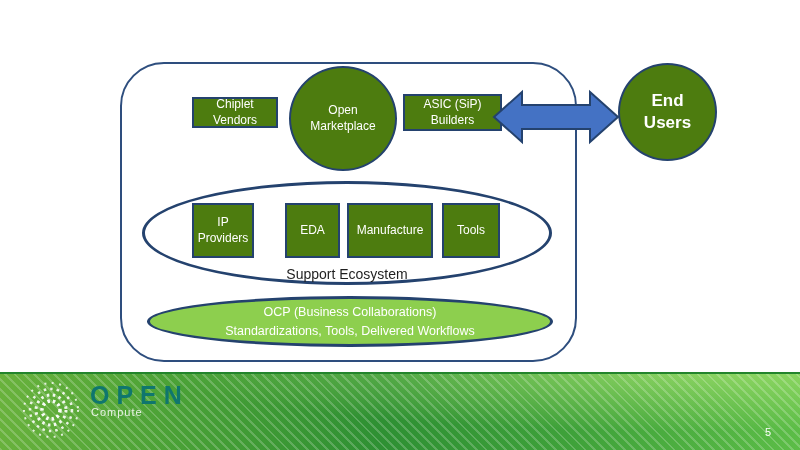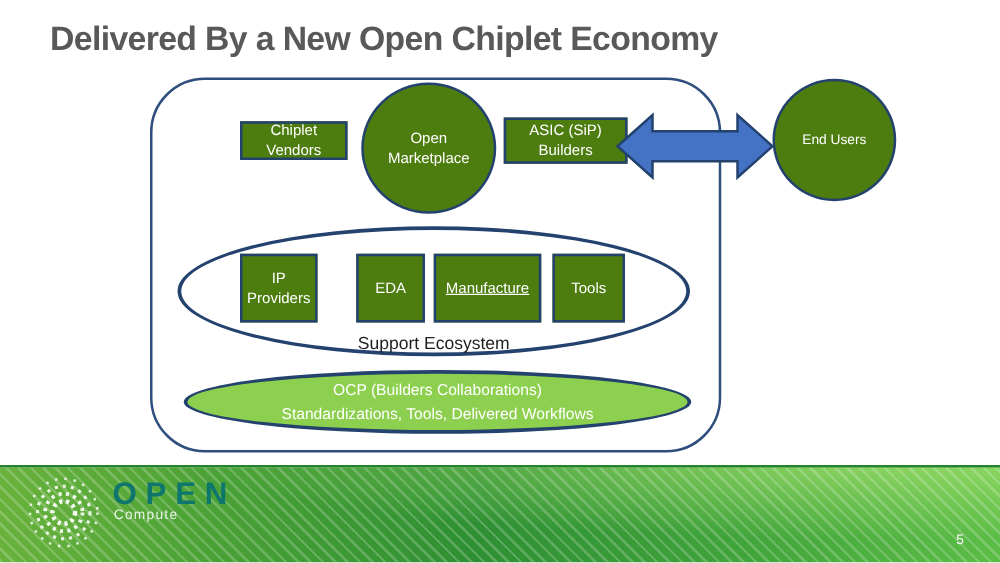--- a/index.html
+++ b/index.html
@@ -22,24 +22,24 @@
   .node {
     position:absolute; background:#4d7c0f; border:2px solid #24426E;
     color:#ffffff; font-size:12px; line-height:1.3; text-align:center;
     display:flex; align-items:center; justify-content:center; padding:2px 6px;
     z-index:3;
   }
   .circle { border-radius:50%; }
   .n-chiplet     { left:192px; top:97px;  width:86px;  height:31px; }
   .n-marketplace { left:289px; top:66px;  width:108px; height:105px; }
   .n-asic        { left:403px; top:94px;  width:99px;  height:37px; }
-  .n-endusers    { left:618px; top:63px;  width:99px;  height:98px; font-size:11px; }
+  .n-endusers    { left:618px; top:63px;  width:99px;  height:98px; font-size:17px;font-weight:bold; }
   .n-ip          { left:192px; top:203px; width:62px;  height:55px; }
   .n-eda         { left:285px; top:203px; width:55px;  height:55px; }
-  .n-manu        { left:347px; top:203px; width:86px;  height:55px;text-decoration:underline; }
+  .n-manu        { left:347px; top:203px; width:86px;  height:55px; }
   .n-tools       { left:442px; top:203px; width:58px;  height:55px; }
   .arrow {
     position:absolute; left:491px; top:86px; width:130px; height:62px; z-index:4;
   }
   .support-ellipse {
     position:absolute; left:142px; top:181px; width:410px; height:104px;
     border:3px solid #24426E; border-radius:50%; background:#ffffff; z-index:2;
   }
   .support-label {
     position:absolute; left:142px; top:266px; width:410px; text-align:center;
@@ -80,21 +80,20 @@
   .pagenum {
     position:absolute; left:758px; top:426px; width:20px; text-align:center;
     font-size:11px; color:#ffffff;
   }
 </style>
 </head>
 <body>
 
 <div class="slide">
 
-  <div class="title">Delivered By a New Open Chiplet Economy</div>
 
   <div class="boundary"></div>
 
   <div class="node n-chiplet">Chiplet Vendors</div>
   <div class="node circle n-marketplace">Open Marketplace</div>
   <div class="node n-asic">ASIC (SiP) Builders</div>
 
   <svg class="arrow" viewBox="0 0 130 62">
     <polygon points="3,31 31,6 31,19 99,19 99,6 127,31 99,56 99,43 31,43 31,56" fill="#4472C4" stroke="#24426E" stroke-width="2" stroke-linejoin="miter"></polygon>
   </svg>
@@ -102,21 +101,21 @@
   <div class="node circle n-endusers">End Users</div>
 
   <div class="support-ellipse"></div>
   <div class="node n-ip">IP Providers</div>
   <div class="node n-eda">EDA</div>
   <div class="node n-manu">Manufacture</div>
   <div class="node n-tools">Tools</div>
   <div class="support-label">Support Ecosystem</div>
 
   <div class="collab-ellipse">
-    <span>OCP (Builders Collaborations)</span>
+    <span>OCP (Business Collaborations)</span>
     <span>Standardizations, Tools, Delivered Workflows</span>
   </div>
 
   <div class="footer"></div>
 
   <svg class="burst" viewBox="0 0 62 62">
     <circle cx="31" cy="31" r="9" fill="none" stroke="#ffffff" stroke-width="3.5" stroke-dasharray="2.5 3" opacity="0.95"></circle>
     <circle cx="31" cy="31" r="15" fill="none" stroke="#ffffff" stroke-width="3" stroke-dasharray="2.5 3.5" opacity="0.9"></circle>
     <circle cx="31" cy="31" r="21" fill="none" stroke="#ffffff" stroke-width="2.5" stroke-dasharray="2.5 4" opacity="0.85"></circle>
     <circle cx="31" cy="31" r="27" fill="none" stroke="#ffffff" stroke-width="2" stroke-dasharray="2 5.5" opacity="0.8"></circle>

